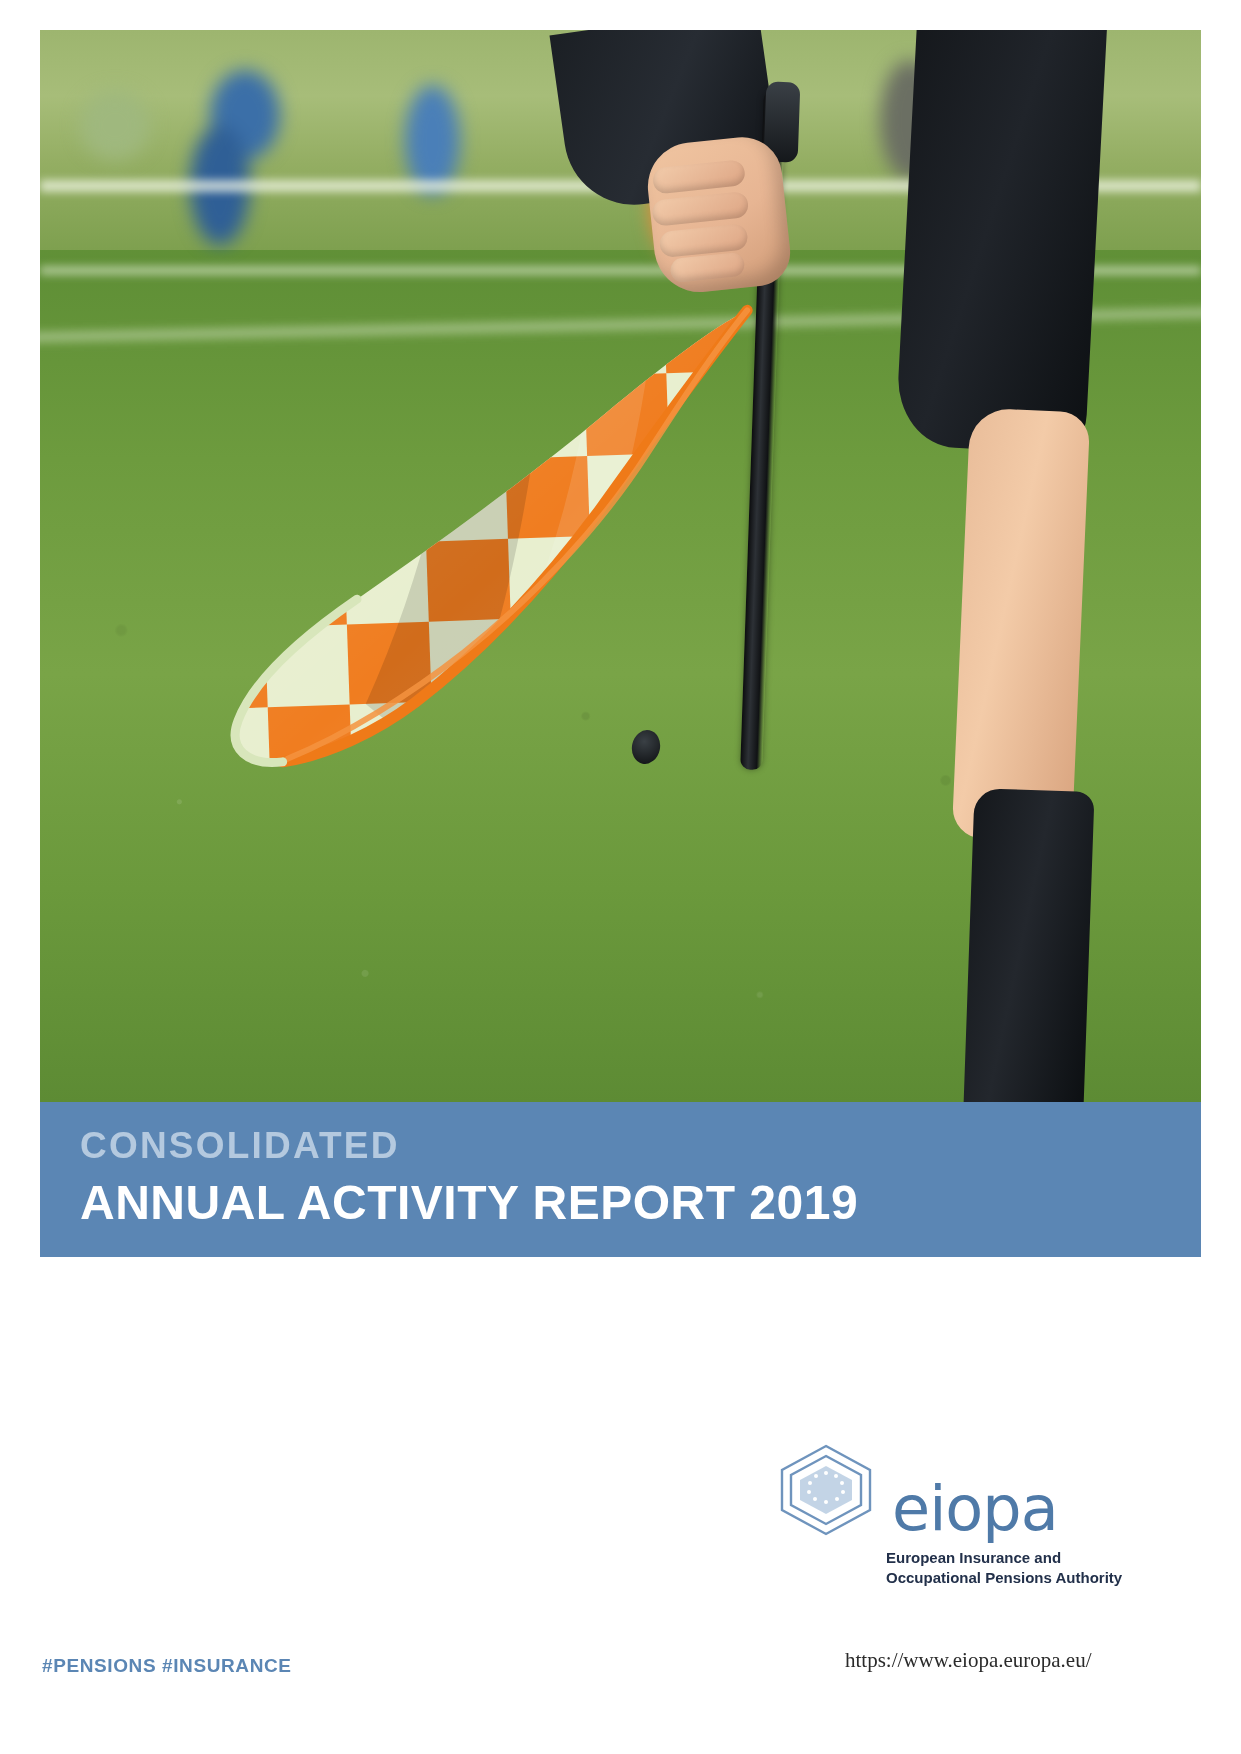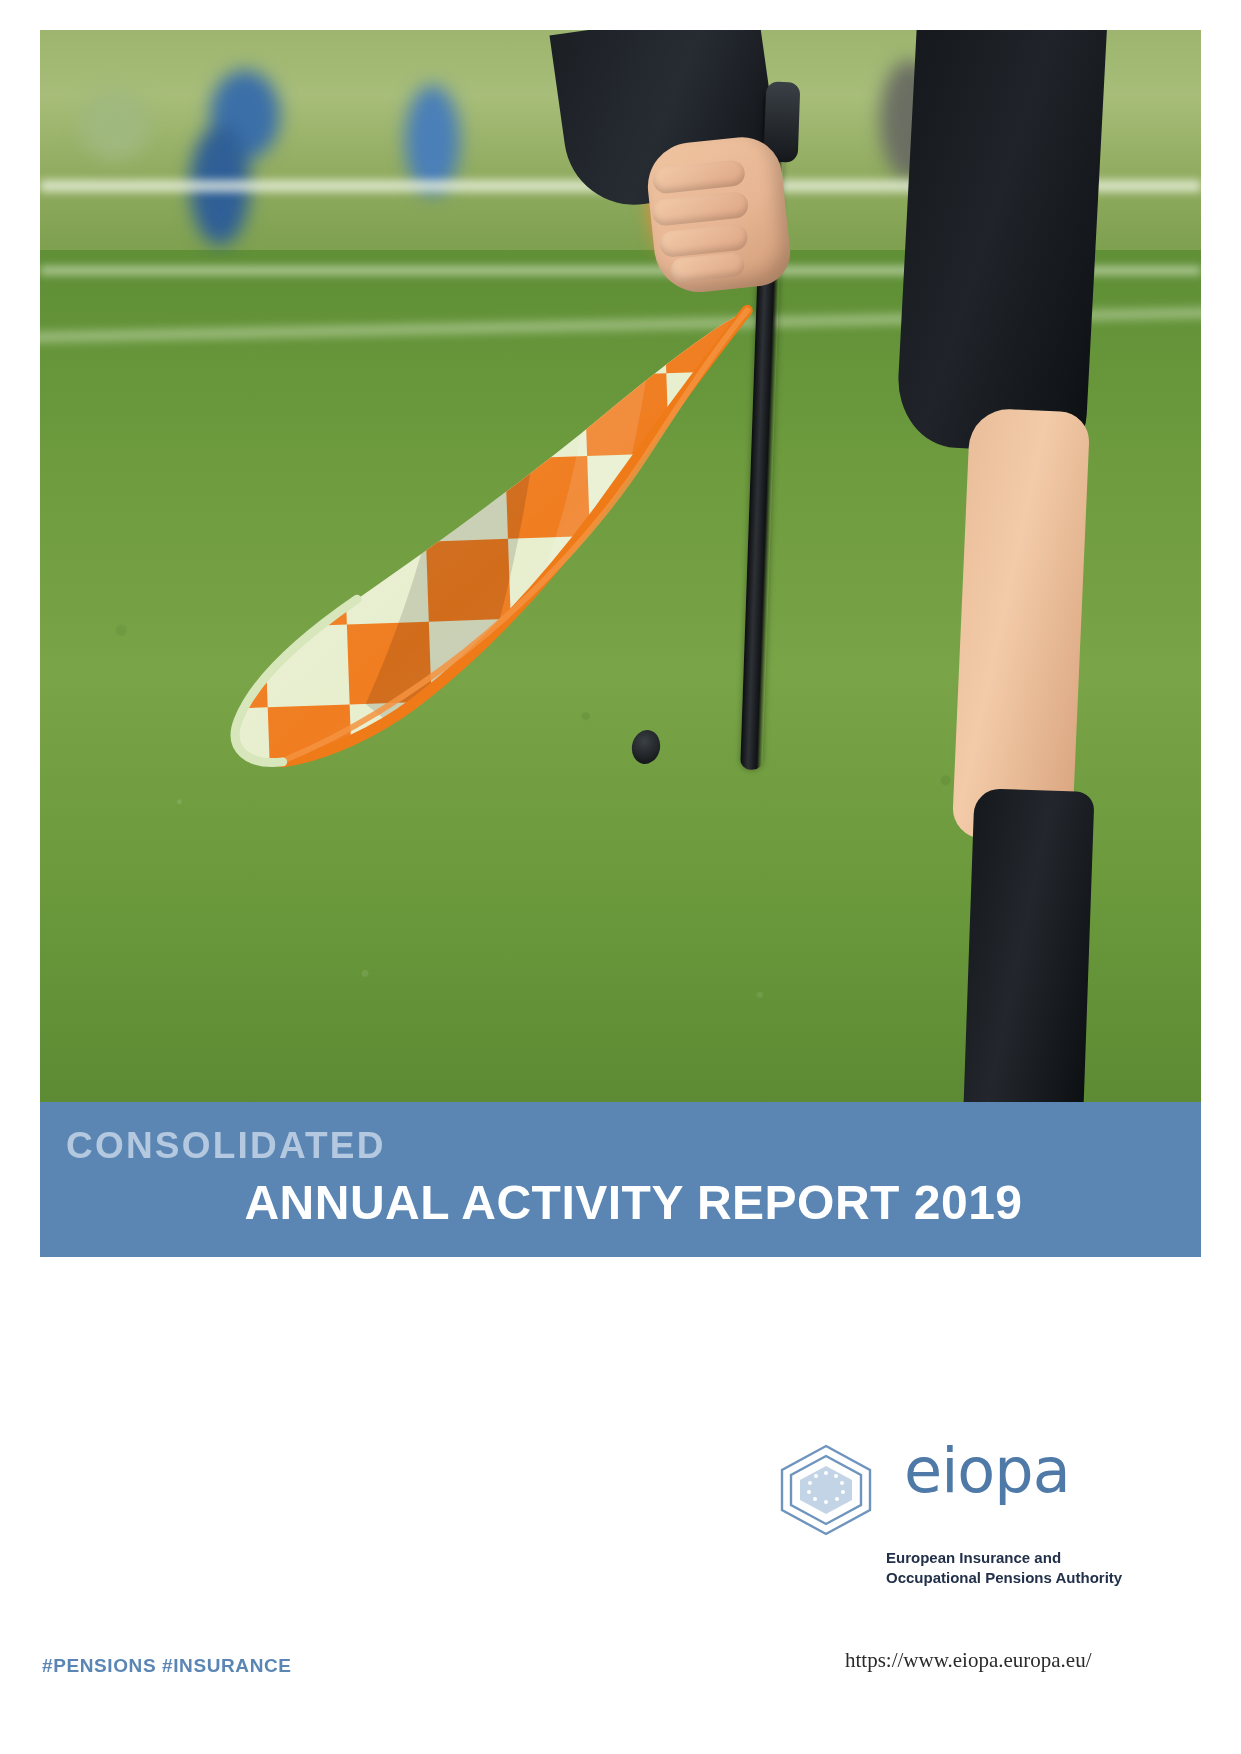--- a/index.html
+++ b/index.html
@@ -194,55 +194,54 @@
 
   
   .title-band {
     position: absolute;
     left: 40px;
     top: 1102px;
     width: 1161px;
     height: 155px;
     background: #5b86b4;
     color: #ffffff;
-    padding: 18px 0 0 18px;
+    padding: 18px 0 0 32px;
     box-sizing: border-box;
   }
   .title-kicker {
     font-size: 37px;
     letter-spacing: 2.2px;
     font-weight: 600;
     color: #b4c9df;
     line-height: 1.1;
     margin: 6px 0 0 8px;
   }
   .title-main {
     font-size: 48px;
     font-weight: 700;
     letter-spacing: .5px;
     color: #ffffff;
     line-height: 1.15;
     margin: 8px 0 0 8px;
-    text-align: center;
   }
 
   
   .logo-block {
     position: absolute;
     left: 770px;
     top: 1440px;
     width: 360px;
     display: flex;
     flex-direction: column;
     align-items: flex-start;
   }
   .logo-row {
     display: flex;
-    align-items: flex-start;
-    gap: 22px;
+    align-items: flex-end;
+    gap: 10px;
   }
   .logo-mark { width: 112px; height: 100px; flex: 0 0 auto; }
   .logo-word {
     font-size: 62px;
     font-weight: 400;
     letter-spacing: -1px;
     color: #4f7aa8;
     line-height: 1;
     font-family: "DejaVu Sans", sans-serif;
   }

